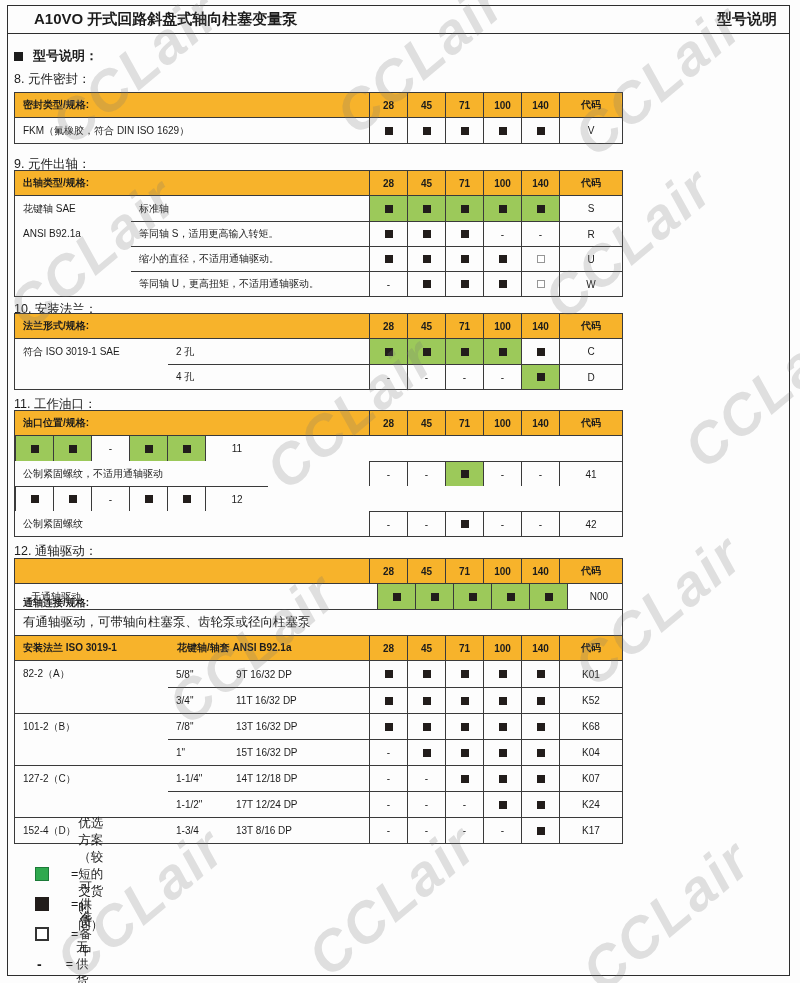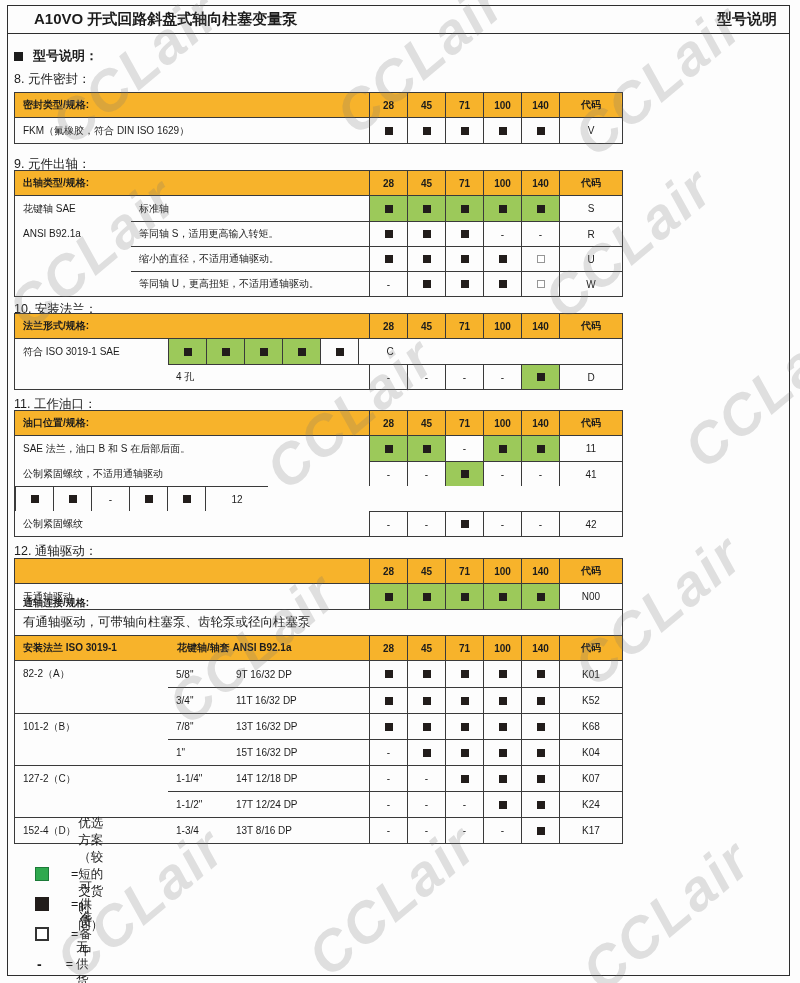--- a/index.html
+++ b/index.html
@@ -174,20 +174,21 @@
           <div class="c cd" style="width: 354px;">法兰形式/规格:</div>
           <div class="c cn">28</div>
           <div class="c cn">45</div>
           <div class="c cn">71</div>
           <div class="c cn">100</div>
           <div class="c cn">140</div>
           <div class="c cc">代码</div>
         </div>
         <div class="r">
           <div class="c cd" style="width: 153px;">符合 ISO 3019-1 SAE</div>
+          <div class="c cd" style="width: 201px;">2 孔</div>
           <div class="c cn pref">
             <div class="sq"></div>
           </div>
           <div class="c cn pref">
             <div class="sq"></div>
           </div>
           <div class="c cn pref">
             <div class="sq"></div>
           </div>
           <div class="c cn pref">
@@ -216,21 +217,20 @@
         <div class="r hdr">
           <div class="c cd" style="width: 354px;">油口位置/规格:</div>
           <div class="c cn">28</div>
           <div class="c cn">45</div>
           <div class="c cn">71</div>
           <div class="c cn">100</div>
           <div class="c cn">140</div>
           <div class="c cc">代码</div>
         </div>
         <div class="r">
-          <div class="c cd" style="width: 354px;">SAE 法兰，油口 B 和 S 在后部后面。</div>
           <div class="c cn pref">
             <div class="sq"></div>
           </div>
           <div class="c cn pref">
             <div class="sq"></div>
           </div>
           <div class="c cn">-</div>
           <div class="c cn pref">
             <div class="sq"></div>
           </div>
@@ -283,21 +283,21 @@
         <div class="r hdr">
           <div class="c cd" style="width: 354px; margin-top: 44px;">通轴连接/规格:</div>
           <div class="c cn">28</div>
           <div class="c cn">45</div>
           <div class="c cn">71</div>
           <div class="c cn">100</div>
           <div class="c cn">140</div>
           <div class="c cc">代码</div>
         </div>
         <div class="r">
-          <div class="c cd" style="width: 354px;">无通轴驱动</div>
+          <div class="c cd" style="width: 354px; margin-left: 8px;">无通轴驱动</div>
           <div class="c cn pref">
             <div class="sq"></div>
           </div>
           <div class="c cn pref">
             <div class="sq"></div>
           </div>
           <div class="c cn pref">
             <div class="sq"></div>
           </div>
           <div class="c cn pref">

